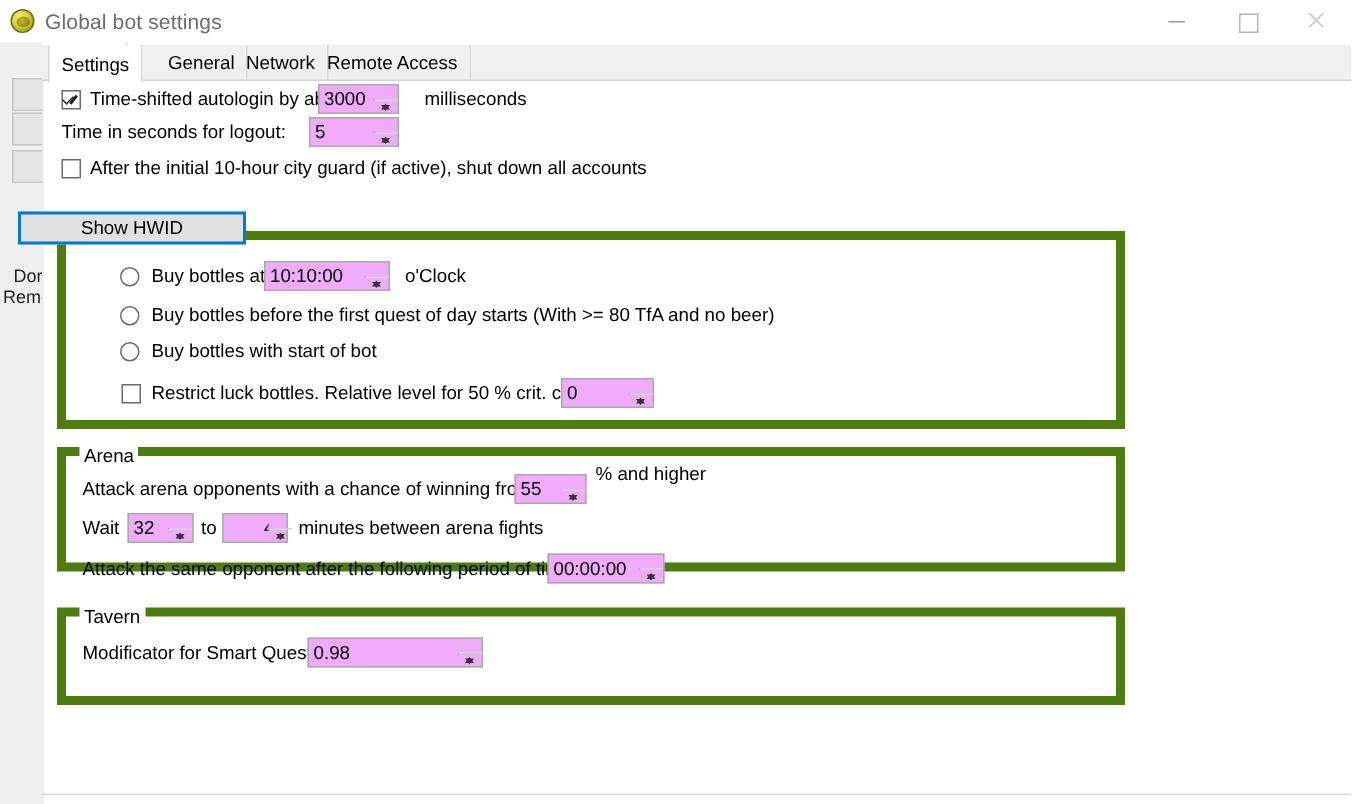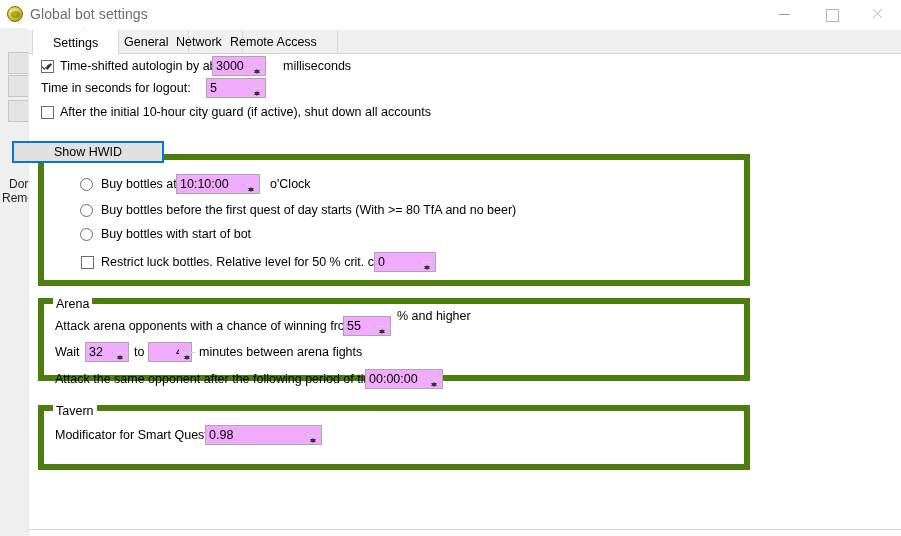--- a/index.html
+++ b/index.html
@@ -85,21 +85,21 @@
   }
   #close-glyph::before { transform:rotate(45deg); }
   #close-glyph::after  { transform:rotate(-45deg); }
 
   
   #tabstrip {
     position:absolute; left:28px; top:30px; width:873px; height:24px;
     background:#f0f0f0; border-bottom:1px solid #d3d3d3;
   }
   .tab {
-    position:absolute; top:0; height:24px; padding:0 20px;
+    position:absolute; top:0; height:24px; padding:0 8px;
     font-size:12.5px; line-height:24px; color:#000;
     background:transparent; border:0; border-right:1px solid #d8d8d8;
     cursor:default; white-space:nowrap;
   }
   .tab.active {
     background:#ffffff; border-left:1px solid #d8d8d8; border-right:1px solid #d8d8d8;
     z-index:2; height:25px;
   }
   #tab-0 { left:4px;  }
   #tab-1 { left:76px; }

